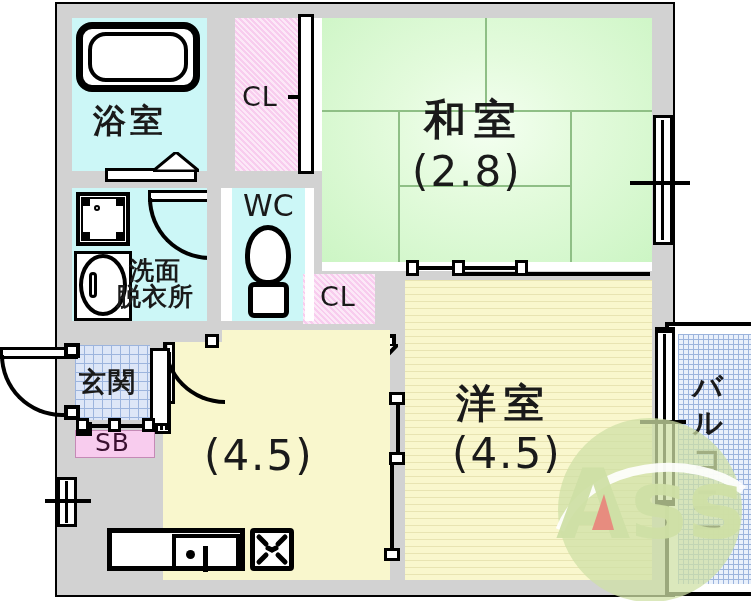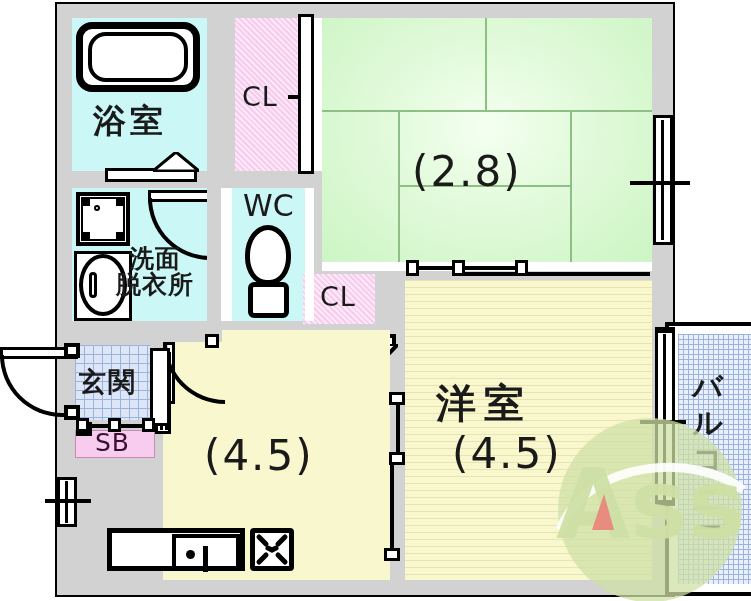--- a/index.html
+++ b/index.html
@@ -196,32 +196,33 @@
       <line x1="32" y1="6" x2="25" y2="13"></line>
       <line x1="6" y1="31" x2="13" y2="24"></line>
       <line x1="32" y1="31" x2="25" y2="24"></line>
       <line x1="15" y1="17" x2="19" y2="19"></line>
       <line x1="23" y1="17" x2="19" y2="19"></line>
     </g>
   </svg>
 
   <div class="lbl lbl-jp" style="left:93px;top:104px;font-size:33px;letter-spacing:4px;">浴室</div>
 
-  <div class="lbl lbl-jp" style="left:116px;top:246px;font-size:25px;letter-spacing:1px;text-align:center;">洗面
+  <div class="lbl lbl-jp" style="left:116px;top:258px;font-size:25px;letter-spacing:1px;text-align:center;">洗面
 脱衣所</div>
 
   <div class="lbl" style="left:243px;top:190px;font-size:30px;letter-spacing:0px;">WC</div>
 
   <div class="lbl lbl-cl" style="left:242px;top:83px;">CL</div>
 
   <div class="lbl lbl-cl" style="left:320px;top:283px;">CL</div>
 
+  <div class="lbl lbl-jp" style="left:424px;top:98px;font-size:42px;letter-spacing:8px;">和室</div>
   <div class="lbl" style="left:412px;top:150px;font-size:42px;letter-spacing:2px;">(2.8)</div>
 
-  <div class="lbl lbl-jp" style="left:436px;top:382px;font-size:40px;letter-spacing:8px;">洋室</div>
+  <div class="lbl lbl-jp" style="left:456px;top:382px;font-size:40px;letter-spacing:8px;">洋室</div>
   <div class="lbl" style="left:452px;top:432px;font-size:42px;letter-spacing:2px;">(4.5)</div>
 
   <div class="lbl" style="left:204px;top:434px;font-size:42px;letter-spacing:2px;">(4.5)</div>
 
   <div class="lbl lbl-jp" style="left:79px;top:368px;font-size:27px;letter-spacing:2px;">玄関</div>
 
   <div class="lbl" style="left:95px;top:430px;font-size:25px;color:#3a1030;letter-spacing:1px;">SB</div>
 
   <div class="lbl lbl-jp" style="left:692px;top:352px;font-size:30px;writing-mode:vertical-rl;letter-spacing:6px;">バルコニー</div>
 

